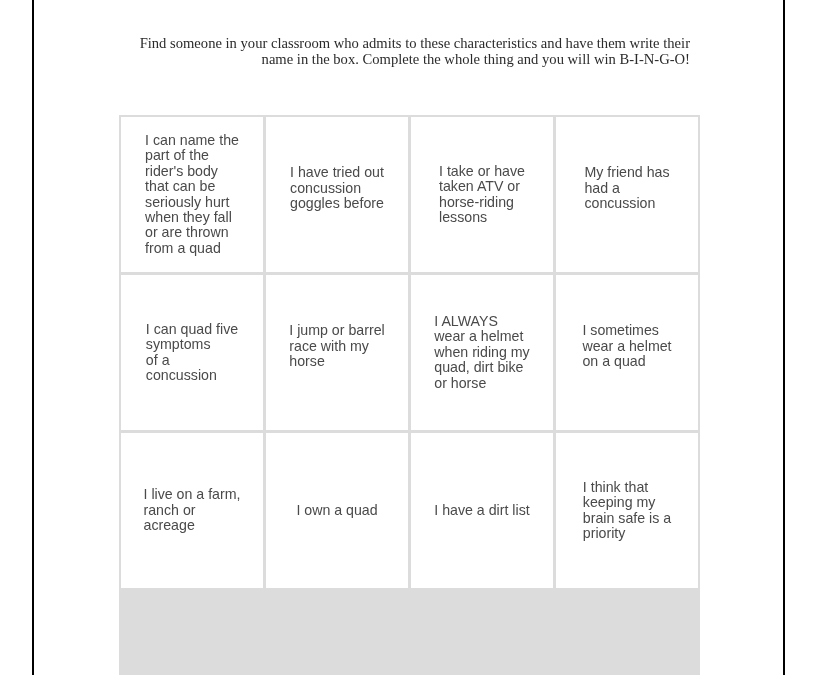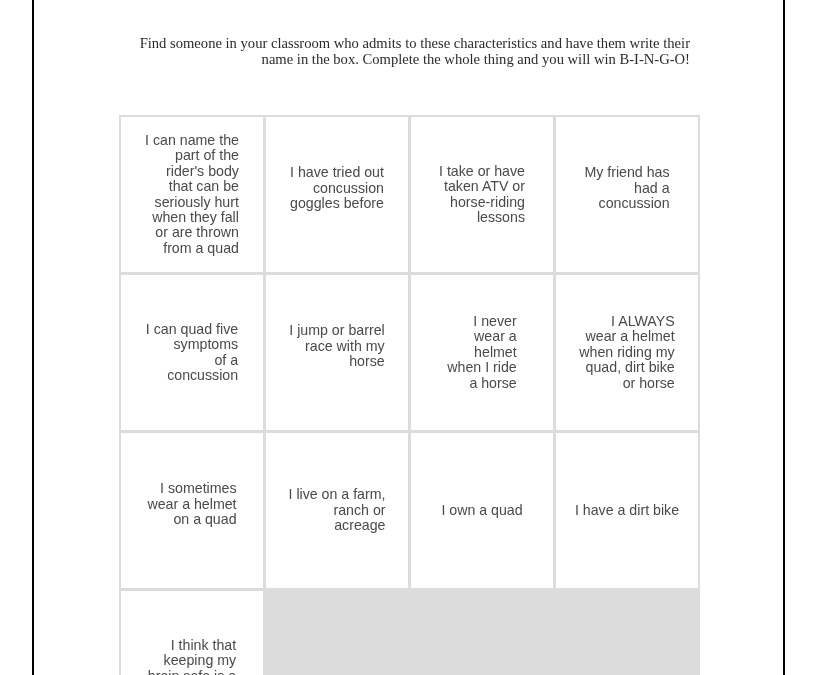--- a/index.html
+++ b/index.html
@@ -44,21 +44,21 @@
       grid-template-rows: 155px 155px 155px 155px;
       background: #dcdcdc;
       border: 2px solid #dcdcdc;
       gap: 3px;
     }
     .cell {
       background: #ffffff;
       display: flex;
       align-items: center;
       justify-content: center;
-      text-align: right;
+      text-align: left;
       font-family: "Liberation Sans", sans-serif;
       font-size: 14.2px;
       line-height: 15.4px;
       color: #4a4a4a;
       padding: 0 10px;
       box-sizing: border-box;
       white-space: pre-line;
     }
     .cell .cell-text {
       display: block;
@@ -96,36 +96,31 @@
 concussion</span></div>
 
   <div class="cell"><span class="cell-text">I can quad five
 symptoms
 of a
 concussion</span></div>
 
   <div class="cell tall-offset"><span class="cell-text">I jump or barrel
 race with my
 horse</span></div>
-  <div class="cell"><span class="cell-text">I never
-wear a
-helmet
-when I ride
-a horse</span></div>
   <div class="cell"><span class="cell-text">I ALWAYS
 wear a helmet
 when riding my
 quad, dirt bike
 or horse</span></div>
   <div class="cell tall-offset"><span class="cell-text">I sometimes
 wear a helmet
 on a quad</span></div>
 
   <div class="cell"><span class="cell-text">I live on a farm,
 ranch or
 acreage</span></div>
   <div class="cell"><span class="cell-text">I own a quad</span></div>
-  <div class="cell"><span class="cell-text">I have a dirt bike</span></div>
+  <div class="cell"><span class="cell-text">I have a dirt list</span></div>
   <div class="cell"><span class="cell-text">I think that
 keeping my
 brain safe is a
 priority</span></div>
 </div>
 
 </body></html>

